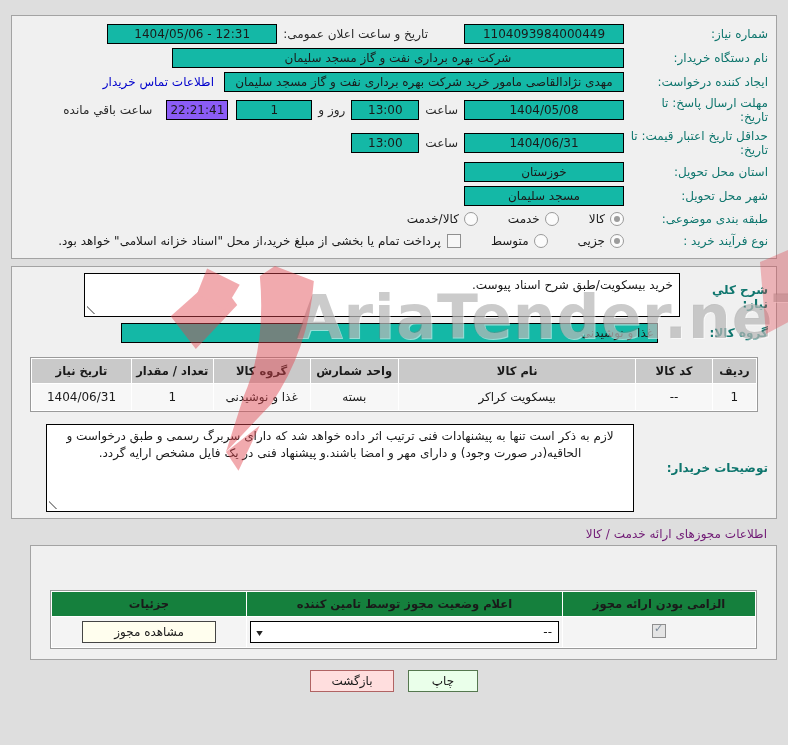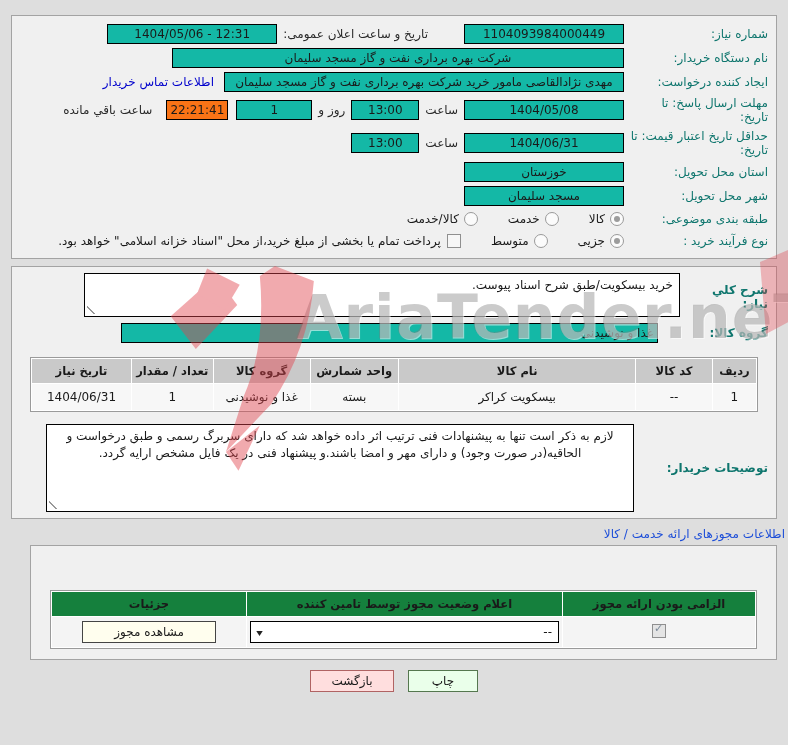--- a/index.html
+++ b/index.html
@@ -16,21 +16,21 @@
   .frow{display:flex;align-items:center;min-height:24px;}
   .flabel{width:138px;flex:none;padding-left:6px;color:#0f766e;}
   .flabel2{margin-right:36px;margin-left:6px;color:#2a2a2a;}
   .inl{margin:0 6px;color:#2a2a2a;}
 
   .tb{background:#14b8a6;border:1px solid #000;height:18px;line-height:18px;text-align:center;
       padding:0 4px;box-sizing:content-box;overflow:hidden;white-space:nowrap;}
   .num{direction:ltr;unicode-bidi:isolate;}
   .w150{width:150px;} .w160{width:160px;} .w66{width:58px;} .w74{width:66px;}
   .wOrg{width:442px;} .wCr{width:390px;}
-  .timer{background:#f97316;border:1px solid #000;width:60px;height:18px;line-height:18px;
+  .timer{background:#8b5cf6;border:1px solid #000;width:60px;height:18px;line-height:18px;
       text-align:center;margin:0 8px;direction:ltr;}
   .link{color:#0000cc;margin-right:10px;cursor:pointer;white-space:nowrap;}
 
   .radio{width:12px;height:12px;border:1px solid #9a9a9a;border-radius:50%;background:#fbfbfb;
       display:inline-block;position:relative;flex:none;margin-left:5px;}
   .radio.sel::after{content:"";position:absolute;top:3px;left:3px;right:3px;bottom:3px;
       border-radius:50%;background:#9c9c9c;}
   .opt{display:flex;align-items:center;margin-left:30px;}
   .cbx{width:12px;height:12px;border:1px solid #8f8f8f;background:#f6f6f6;display:inline-block;
       flex:none;margin-left:6px;position:relative;}
@@ -48,21 +48,21 @@
   .sec-head{font-weight:bold;margin:10px 2px 6px 0;}
 
   .gtb{width:527px;}
   .gtb .val{display:block;text-align:right;}
 
   table{border-collapse:separate;border-spacing:1px;background:#ffffff;border:1px solid #9a9a9a;}
   th{background:#c9c9c9;font-weight:bold;font-size:11.5px;height:24px;padding:0 3px;}
   td{background:#f7f7f7;text-align:center;height:26px;padding:0 3px;font-size:12px;}
   .items-table{margin:12px 10px 0 10px;}
 
-  .permits-head{margin:8px 3px 4px 13px;color:#1d4ed8;}
+  .permits-head{margin:8px 21px 4px 13px;color:#701a75;}
   .p3{margin:2px 11px 0 30px;padding:44px 8px 10px 8px;}
   .permits-table{margin:0 auto;}
   .permits-table th{background:#15803d;}
   .permits-table td{height:30px;background:#f4f4f4;}
 
   .selbox{background:#fff;border:1px solid #000;width:295px;height:20px;margin:0 auto;
       display:flex;align-items:center;justify-content:space-between;padding:0 6px;}
   .sel-arrow{font-size:10px;color:#222;transform:scaleX(1.3);}
 
   .btn{display:inline-flex;align-items:center;justify-content:center;height:20px;padding:0 10px;

